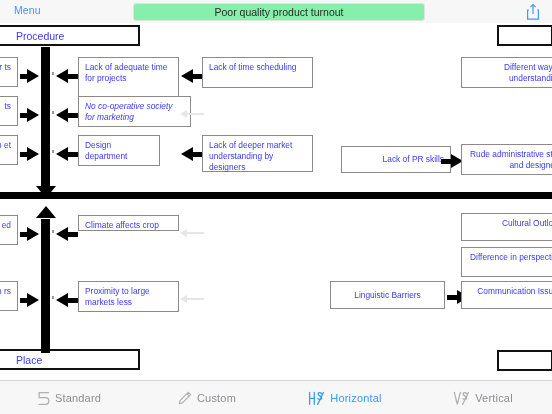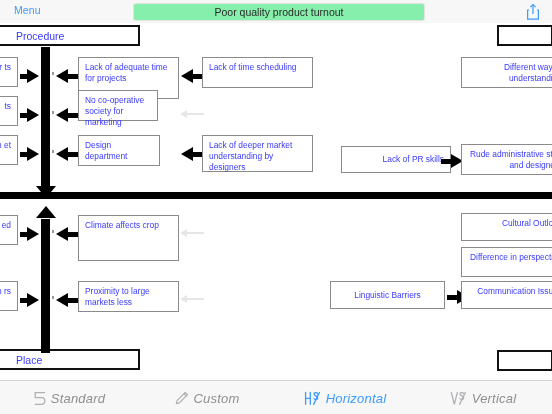--- a/index.html
+++ b/index.html
@@ -86,21 +86,21 @@
   
   .tick{position:absolute;width:2px;height:3px;background:#9a9a9a;}
 
   
   .tabbar{
     position:absolute;left:0;top:380px;width:552px;height:34px;
     background:#f7f7f7;border-top:1px solid #d4d4d4;
     display:flex;align-items:center;
   }
   .tab{flex:1;display:flex;align-items:center;justify-content:center;gap:5px;height:34px;}
-  .tab .tlabel{font-size:13px;color:#8e8e93;letter-spacing:.2px;font-style:italic;}
+  .tab .tlabel{font-size:11px;color:#8e8e93;letter-spacing:.2px;}
   .tab.active .tlabel{color:#3b9bfb;}
   .tab svg{display:block;}
 </style>
 </head>
 <body>
 
 <div class="app">
 
   <div class="topbar">
     <div class="menu-btn">Menu</div>
@@ -166,21 +166,21 @@
     <div class="arrow left" style="left:56px;top:90px;width:22px;">
       <div class="head"></div>
         <div class="shaft" style="width:11px;"></div>
     </div>
     <div class="arrow left" style="left:56px;top:129px;width:22px;">
       <div class="head"></div>
         <div class="shaft" style="width:11px;"></div>
     </div>
 
     <div class="node" style="left:78px;top:34px;width:101px;height:42px;">Lack of adequate time for projects</div>
-    <div class="node" style="left:78px;top:67px;width:80px;height:31px;">No co-operative society for marketing</div>
+    <div class="node" style="left:78px;top:73px;width:113px;height:31px;font-style:italic;">No co-operative society for marketing</div>
     <div class="node" style="left:78px;top:112px;width:82px;height:31px;">Design department</div>
 
     <div class="arrow left" style="left:181px;top:51px;width:21px;">
       <div class="head"></div>
         <div class="shaft" style="width:10px;"></div>
     </div>
     <div class="arrow left" style="left:181px;top:129px;width:21px;">
       <div class="head"></div>
         <div class="shaft" style="width:10px;"></div>
     </div>
@@ -219,21 +219,21 @@
 
     <div class="arrow left" style="left:56px;top:209px;width:22px;">
       <div class="head"></div>
         <div class="shaft" style="width:11px;"></div>
     </div>
     <div class="arrow left" style="left:56px;top:275px;width:22px;">
       <div class="head"></div>
         <div class="shaft" style="width:11px;"></div>
     </div>
 
-    <div class="node" style="left:78px;top:192px;width:101px;height:46px;">Climate affects crop</div>
+    <div class="node" style="left:78px;top:192px;width:101px;height:16px;">Climate affects crop</div>
     <div class="node" style="left:78px;top:258px;width:101px;height:31px;">Proximity to large markets less</div>
 
     <div class="ghost" style="left:186px;top:209px;width:18px;">
       <div class="gh"></div>
     </div>
     <div class="ghost" style="left:186px;top:275px;width:18px;">
       <div class="gh"></div>
     </div>
 
     <div class="node" style="left:330px;top:258px;width:115px;height:28px;display:flex;align-items:center;justify-content:center;">Linguistic Barriers</div>

